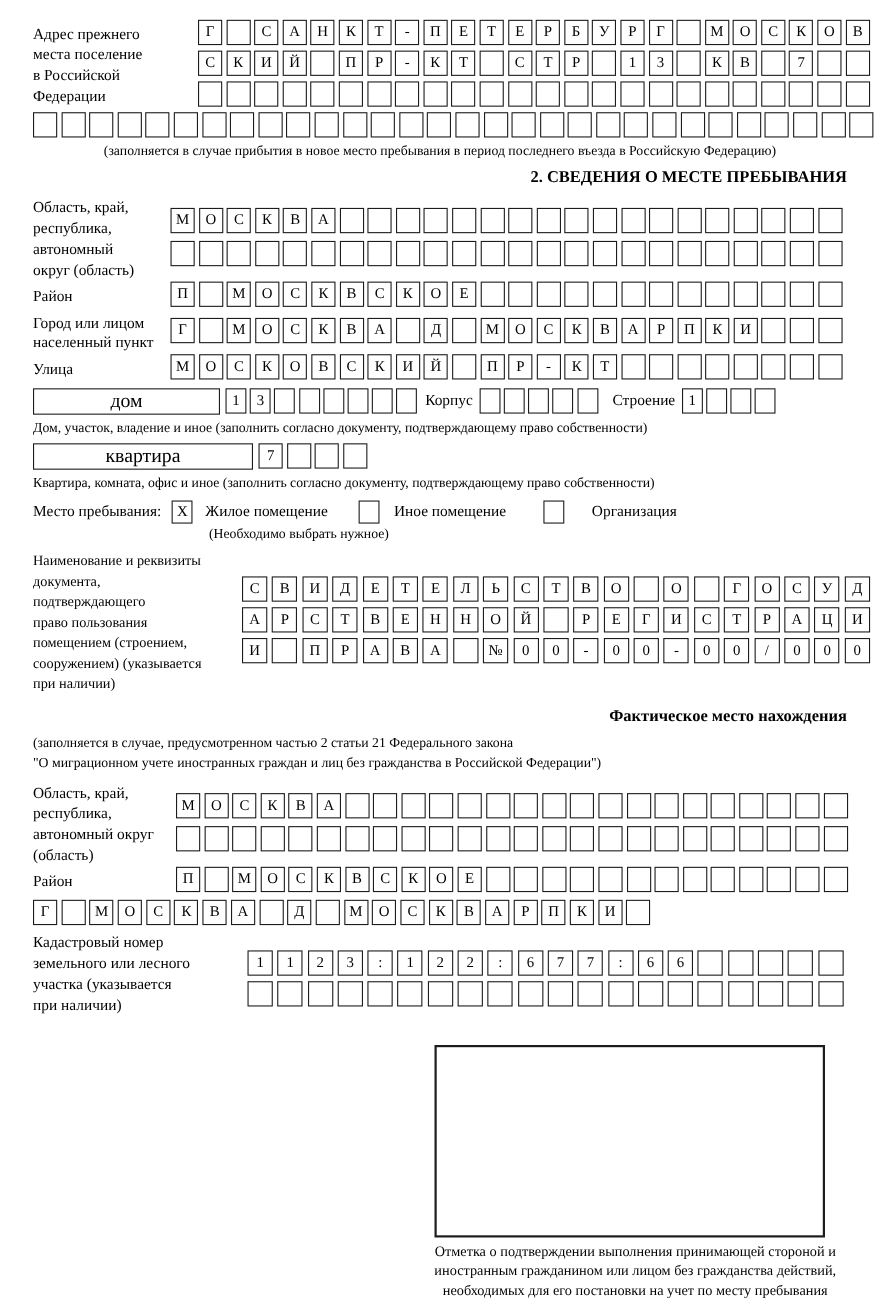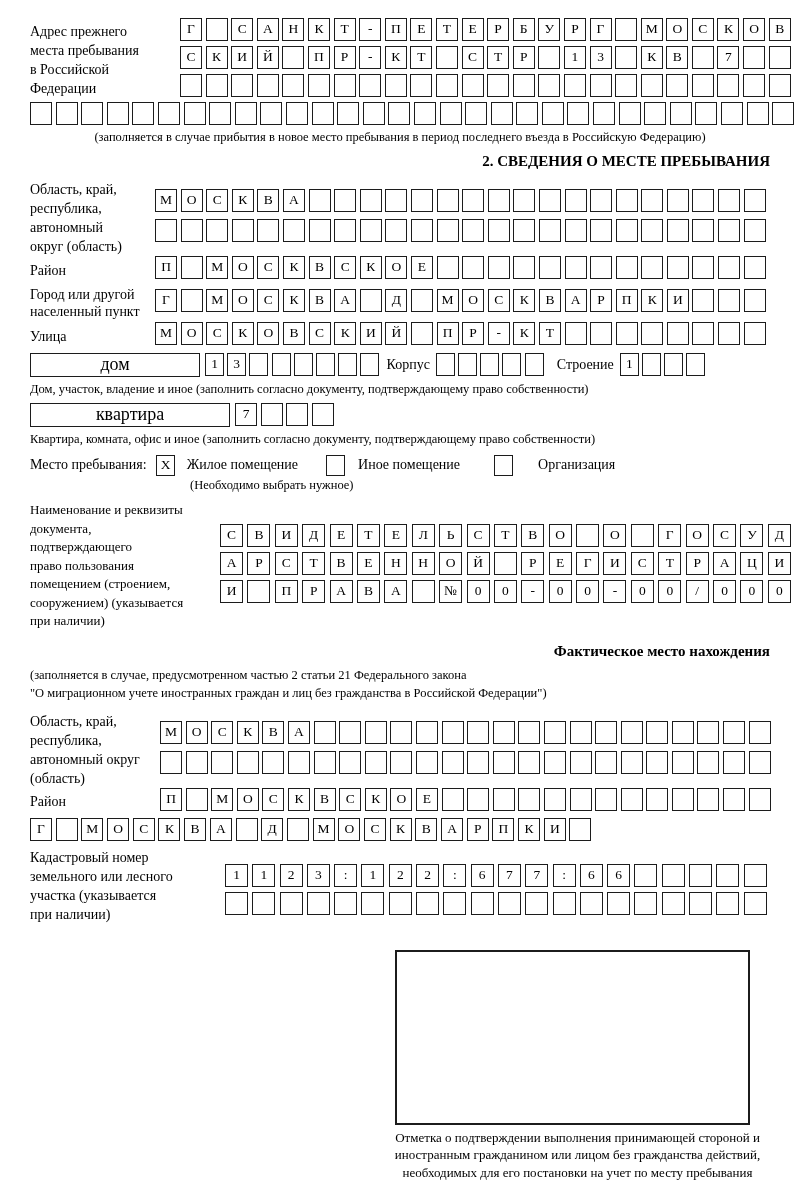--- a/index.html
+++ b/index.html
@@ -68,21 +68,21 @@
 </style>
 </head>
 <body>
 
 <div class="page">
 
 
   <div class="frow" style="margin-top:18px;">
     <div class="flabel w150">
         <div>Адрес прежнего</div>
-        <div>места пребывания</div>
+        <div>места поселение</div>
         <div>в Российской</div>
         <div>Федерации</div>
       </div>
     <div>
       <div class="cellrow cs-b"><span class="cell">Г</span><span class="cell"></span><span class="cell">С</span><span class="cell">А</span><span class="cell">Н</span><span class="cell">К</span><span class="cell">Т</span><span class="cell">-</span><span class="cell">П</span><span class="cell">Е</span><span class="cell">Т</span><span class="cell">Е</span><span class="cell">Р</span><span class="cell">Б</span><span class="cell">У</span><span class="cell">Р</span><span class="cell">Г</span><span class="cell"></span><span class="cell">М</span><span class="cell">О</span><span class="cell">С</span><span class="cell">К</span><span class="cell">О</span><span class="cell">В</span></div>
       <div class="cellrow cs-b"><span class="cell">С</span><span class="cell">К</span><span class="cell">И</span><span class="cell">Й</span><span class="cell"></span><span class="cell">П</span><span class="cell">Р</span><span class="cell">-</span><span class="cell">К</span><span class="cell">Т</span><span class="cell"></span><span class="cell">С</span><span class="cell">Т</span><span class="cell">Р</span><span class="cell"></span><span class="cell">1</span><span class="cell">3</span><span class="cell"></span><span class="cell">К</span><span class="cell">В</span><span class="cell"></span><span class="cell">7</span><span class="cell"></span><span class="cell"></span></div>
       <div class="cellrow cs-b"><span class="cell"></span><span class="cell"></span><span class="cell"></span><span class="cell"></span><span class="cell"></span><span class="cell"></span><span class="cell"></span><span class="cell"></span><span class="cell"></span><span class="cell"></span><span class="cell"></span><span class="cell"></span><span class="cell"></span><span class="cell"></span><span class="cell"></span><span class="cell"></span><span class="cell"></span><span class="cell"></span><span class="cell"></span><span class="cell"></span><span class="cell"></span><span class="cell"></span><span class="cell"></span><span class="cell"></span></div>
     </div>
   </div>
   <div class="cellrow cs-b"><span class="cell"></span><span class="cell"></span><span class="cell"></span><span class="cell"></span><span class="cell"></span><span class="cell"></span><span class="cell"></span><span class="cell"></span><span class="cell"></span><span class="cell"></span><span class="cell"></span><span class="cell"></span><span class="cell"></span><span class="cell"></span><span class="cell"></span><span class="cell"></span><span class="cell"></span><span class="cell"></span><span class="cell"></span><span class="cell"></span><span class="cell"></span><span class="cell"></span><span class="cell"></span><span class="cell"></span><span class="cell"></span><span class="cell"></span><span class="cell"></span><span class="cell"></span><span class="cell"></span><span class="cell"></span></div>
@@ -103,21 +103,21 @@
     </div>
   </div>
 
   <div class="frow mb2">
     <div class="flabel w125">Район</div>
     <div class="cellrow cs-b"><span class="cell">П</span><span class="cell"></span><span class="cell">М</span><span class="cell">О</span><span class="cell">С</span><span class="cell">К</span><span class="cell">В</span><span class="cell">С</span><span class="cell">К</span><span class="cell">О</span><span class="cell">Е</span><span class="cell"></span><span class="cell"></span><span class="cell"></span><span class="cell"></span><span class="cell"></span><span class="cell"></span><span class="cell"></span><span class="cell"></span><span class="cell"></span><span class="cell"></span><span class="cell"></span><span class="cell"></span><span class="cell"></span></div>
   </div>
 
   <div class="frow mb2">
     <div class="flabel w125" style="line-height:17px;">
-        <div>Город или другой</div>
+        <div>Город или лицом</div>
         <div>населенный пункт</div>
       </div>
     <div class="cellrow cs-b"><span class="cell">Г</span><span class="cell"></span><span class="cell">М</span><span class="cell">О</span><span class="cell">С</span><span class="cell">К</span><span class="cell">В</span><span class="cell">А</span><span class="cell"></span><span class="cell">Д</span><span class="cell"></span><span class="cell">М</span><span class="cell">О</span><span class="cell">С</span><span class="cell">К</span><span class="cell">В</span><span class="cell">А</span><span class="cell">Р</span><span class="cell">П</span><span class="cell">К</span><span class="cell">И</span><span class="cell"></span><span class="cell"></span><span class="cell"></span></div>
   </div>
 
   <div class="frow mb2">
     <div class="flabel w125">Улица</div>
     <div class="cellrow cs-b"><span class="cell">М</span><span class="cell">О</span><span class="cell">С</span><span class="cell">К</span><span class="cell">О</span><span class="cell">В</span><span class="cell">С</span><span class="cell">К</span><span class="cell">И</span><span class="cell">Й</span><span class="cell"></span><span class="cell">П</span><span class="cell">Р</span><span class="cell">-</span><span class="cell">К</span><span class="cell">Т</span><span class="cell"></span><span class="cell"></span><span class="cell"></span><span class="cell"></span><span class="cell"></span><span class="cell"></span><span class="cell"></span><span class="cell"></span></div>
   </div>
 

